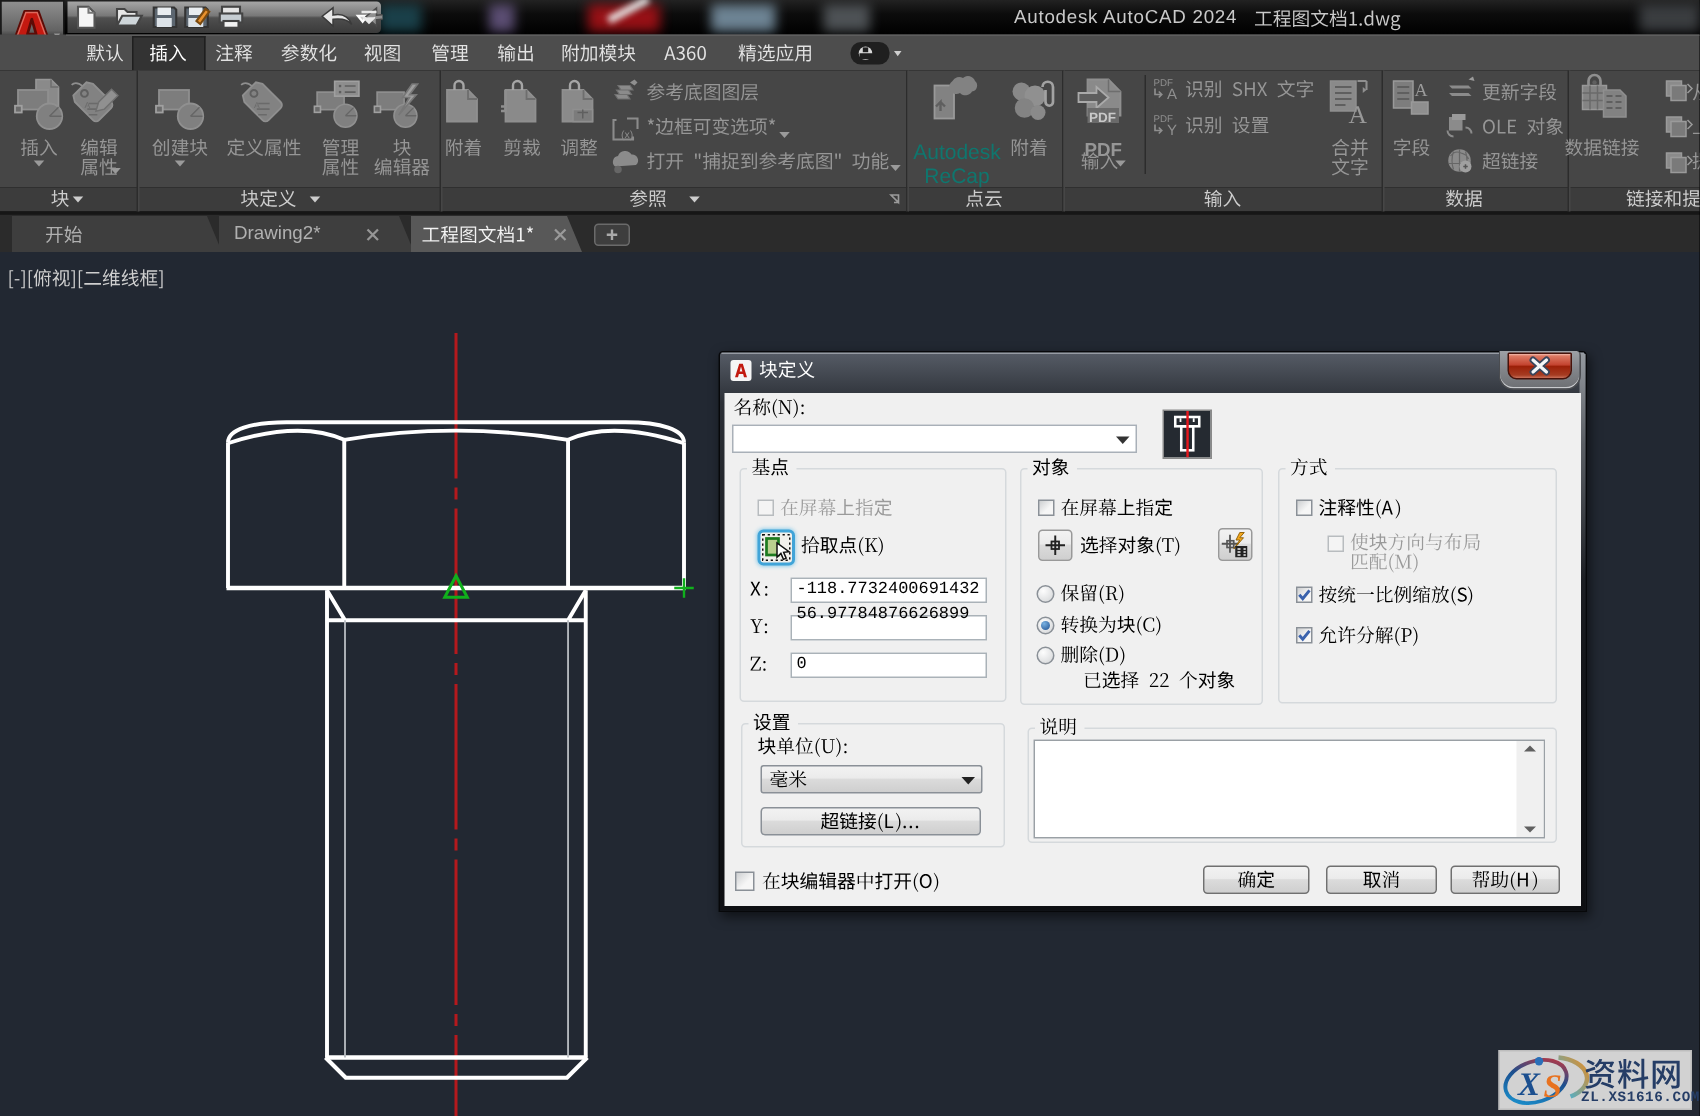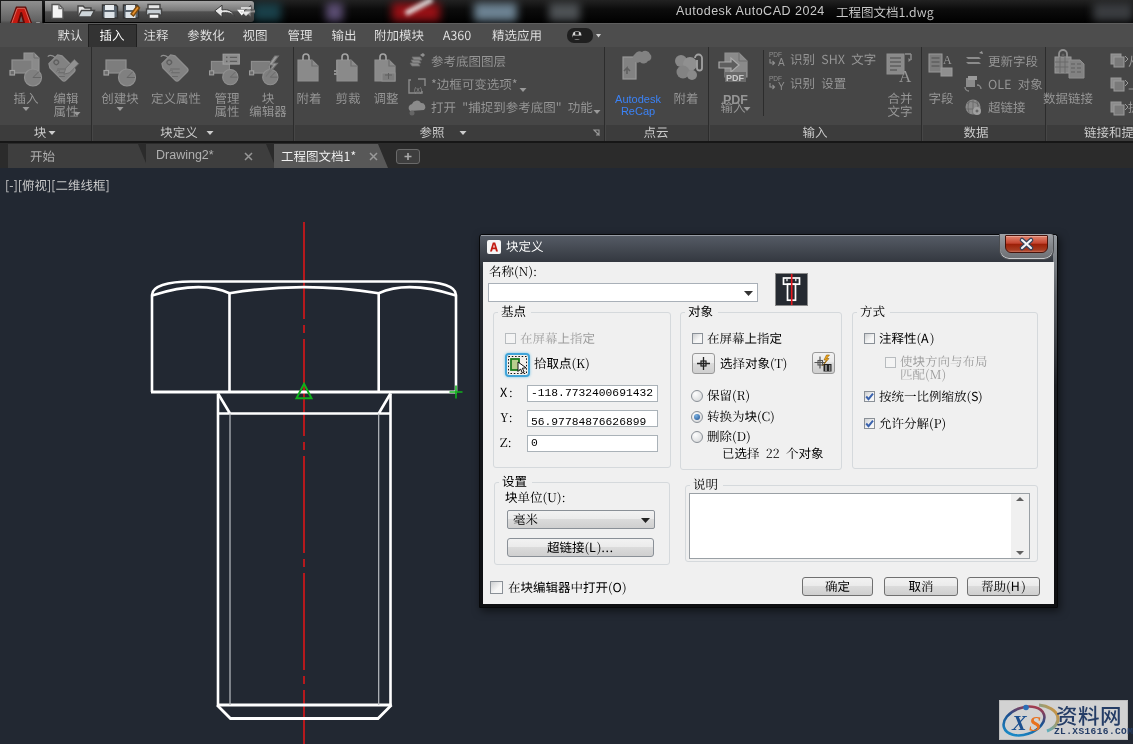--- a/index.html
+++ b/index.html
@@ -253,21 +253,21 @@
     <path d="M73.5,65 h7 l-3.5,4 z" fill="#9a9a9a"></path>
     <path d="M116.5,60 h7 l-3.5,4 z" fill="#9a9a9a"></path>
     <path d="M519.5,41 h7 l-3.5,4 z" fill="#9a9a9a"></path>
     <path d="M593.5,63 h7 l-3.5,4 z" fill="#9a9a9a"></path>
     <path d="M743.5,60 h7 l-3.5,4 z" fill="#9a9a9a"></path>
     <path d="M48.5,84 h7 l-3.5,4 z" fill="#cdcdcd"></path>
     <path d="M206.5,84 h7 l-3.5,4 z" fill="#cdcdcd"></path>
     <path d="M459.5,84 h7 l-3.5,4 z" fill="#cdcdcd"></path>
     <path d="M594,83 h5 v5 z M594,83 l5,5 m0,-3 v3 h-3" stroke="#9a9a9a" fill="none" stroke-width="1.1"></path>
   </svg>
-<div class="abs" style="left:600px;top:93px;width:76px;text-align:center;color:#3b82f6;font-size:11px">Autodesk<br>ReCap</div>
+<div class="abs" style="left:600px;top:93px;width:76px;text-align:center;color:#0f766e;font-size:14px">Autodesk<br>ReCap</div>
 <div class="abs" style="left:713px;top:93px;width:45px;text-align:center;color:#969696;font-size:12.5px;font-weight:bold">PDF</div>
 <div class="abs" style="left:0;top:143px;width:1133px;height:25px;background:#2b2b2b"></div>
 <div class="abs" style="left:8px;top:144px;width:140px;height:24px;background:#3e3e3e;clip-path:polygon(0 0,calc(100% - 10px) 0,100% 100%,0 100%)"></div>
 <div class="abs" style="left:146px;top:144px;width:130px;height:24px;background:#3e3e3e;clip-path:polygon(0 0,calc(100% - 10px) 0,100% 100%,0 100%)"></div>
 <div class="abs" style="left:274px;top:144px;width:114px;height:24px;background:#585858;clip-path:polygon(0 0,calc(100% - 10px) 0,100% 100%,0 100%)"></div>
 <div class="abs" style="left:396px;top:149px;width:24px;height:15px;background:#3e3e3e;border:1px solid #6a6a6a;border-radius:3px"></div>
 <svg class="abs" style="left:396px;top:149px" width="24" height="15">
     <path d="M12,4 v7 M8.5,7.5 h7" stroke="#aaa" stroke-width="1.6"></path>
   </svg>
 <div class="abs" style="left:156px;top:148px;color:#b0b0b0;font-size:12.5px">Drawing2*</div>
@@ -337,21 +337,21 @@
 <div class="abs" style="left:505px;top:333px;width:11px;height:11px;background:#f4f4f4;border:1px solid #b8bcbf"></div>
 <div class="abs" style="left:505px;top:353px;width:25px;height:24px;border:2px solid #41a4d8;border-radius:4px;background:#f2f0ec;box-shadow:0 0 3px #74c4e8"></div>
 <svg class="abs" style="left:505px;top:353px" width="25" height="24">
     <rect x="3.5" y="3.5" width="18" height="17" fill="none" stroke="#111" stroke-width="1" stroke-dasharray="1.5 1.8"></rect>
 <rect x="6" y="6" width="8" height="11" fill="#b9cf8e" stroke="#1c7a1f" stroke-width="1.8"></rect>
 <path d="M13,9 l0,9.5 2.6,-2.6 1.7,4 1.8,-0.8 -1.7,-3.9 3.6,-0.4 z" fill="#fff" stroke="#111" stroke-width="1"></path>
   </svg>
 <div class="abs" style="left:527px;top:385px;width:131px;height:17px;background:#fff;border:1px solid #aab2b8"></div>
 <div class="abs" style="left:531px;top:387px;font-family:'Liberation Mono',monospace;font-size:11.3px;color:#000">-118.7732400691432</div>
 <div class="abs" style="left:527px;top:410px;width:131px;height:17px;background:#fff;border:1px solid #aab2b8"></div>
-<div class="abs" style="left:531px;top:416px;font-family:'Liberation Mono',monospace;font-size:11.3px;color:#000">56.97784876626899</div>
+<div class="abs" style="left:531px;top:404px;font-family:'Liberation Mono',monospace;font-size:11.3px;color:#000">56.97784876626899</div>
 <div class="abs" style="left:527px;top:435px;width:131px;height:17px;background:#fff;border:1px solid #aab2b8"></div>
 <div class="abs" style="left:531px;top:437px;font-family:'Liberation Mono',monospace;font-size:11.3px;color:#000">0</div>
 <div class="abs" style="left:692px;top:333px;width:11px;height:11px;background:linear-gradient(135deg,#cdcfd1,#f6f6f6 60%);border:1px solid #8a9097"></div>
 <div class="abs" style="left:692px;top:353px;width:23px;height:21px;border:1px solid #999;border-radius:3px;background:linear-gradient(180deg,#f2f2f2 0%,#ebebeb 45%,#dbdbdb 50%,#cfcfcf 100%)"></div>
 <svg class="abs" style="left:692px;top:353px" width="23" height="21">
     <path d="M11.5,4 v13 M5,10.5 h13" stroke="#222" stroke-width="1.3"></path>
     <rect x="9" y="8" width="5" height="5" fill="none" stroke="#222" stroke-width="1.2"></rect>
   </svg>
 <div class="abs" style="left:812px;top:352px;width:23px;height:22px;border:1px solid #999;border-radius:3px;background:linear-gradient(180deg,#f2f2f2 0%,#ebebeb 45%,#dbdbdb 50%,#cfcfcf 100%)"></div>
 <svg class="abs" style="left:812px;top:352px" width="23" height="22">

